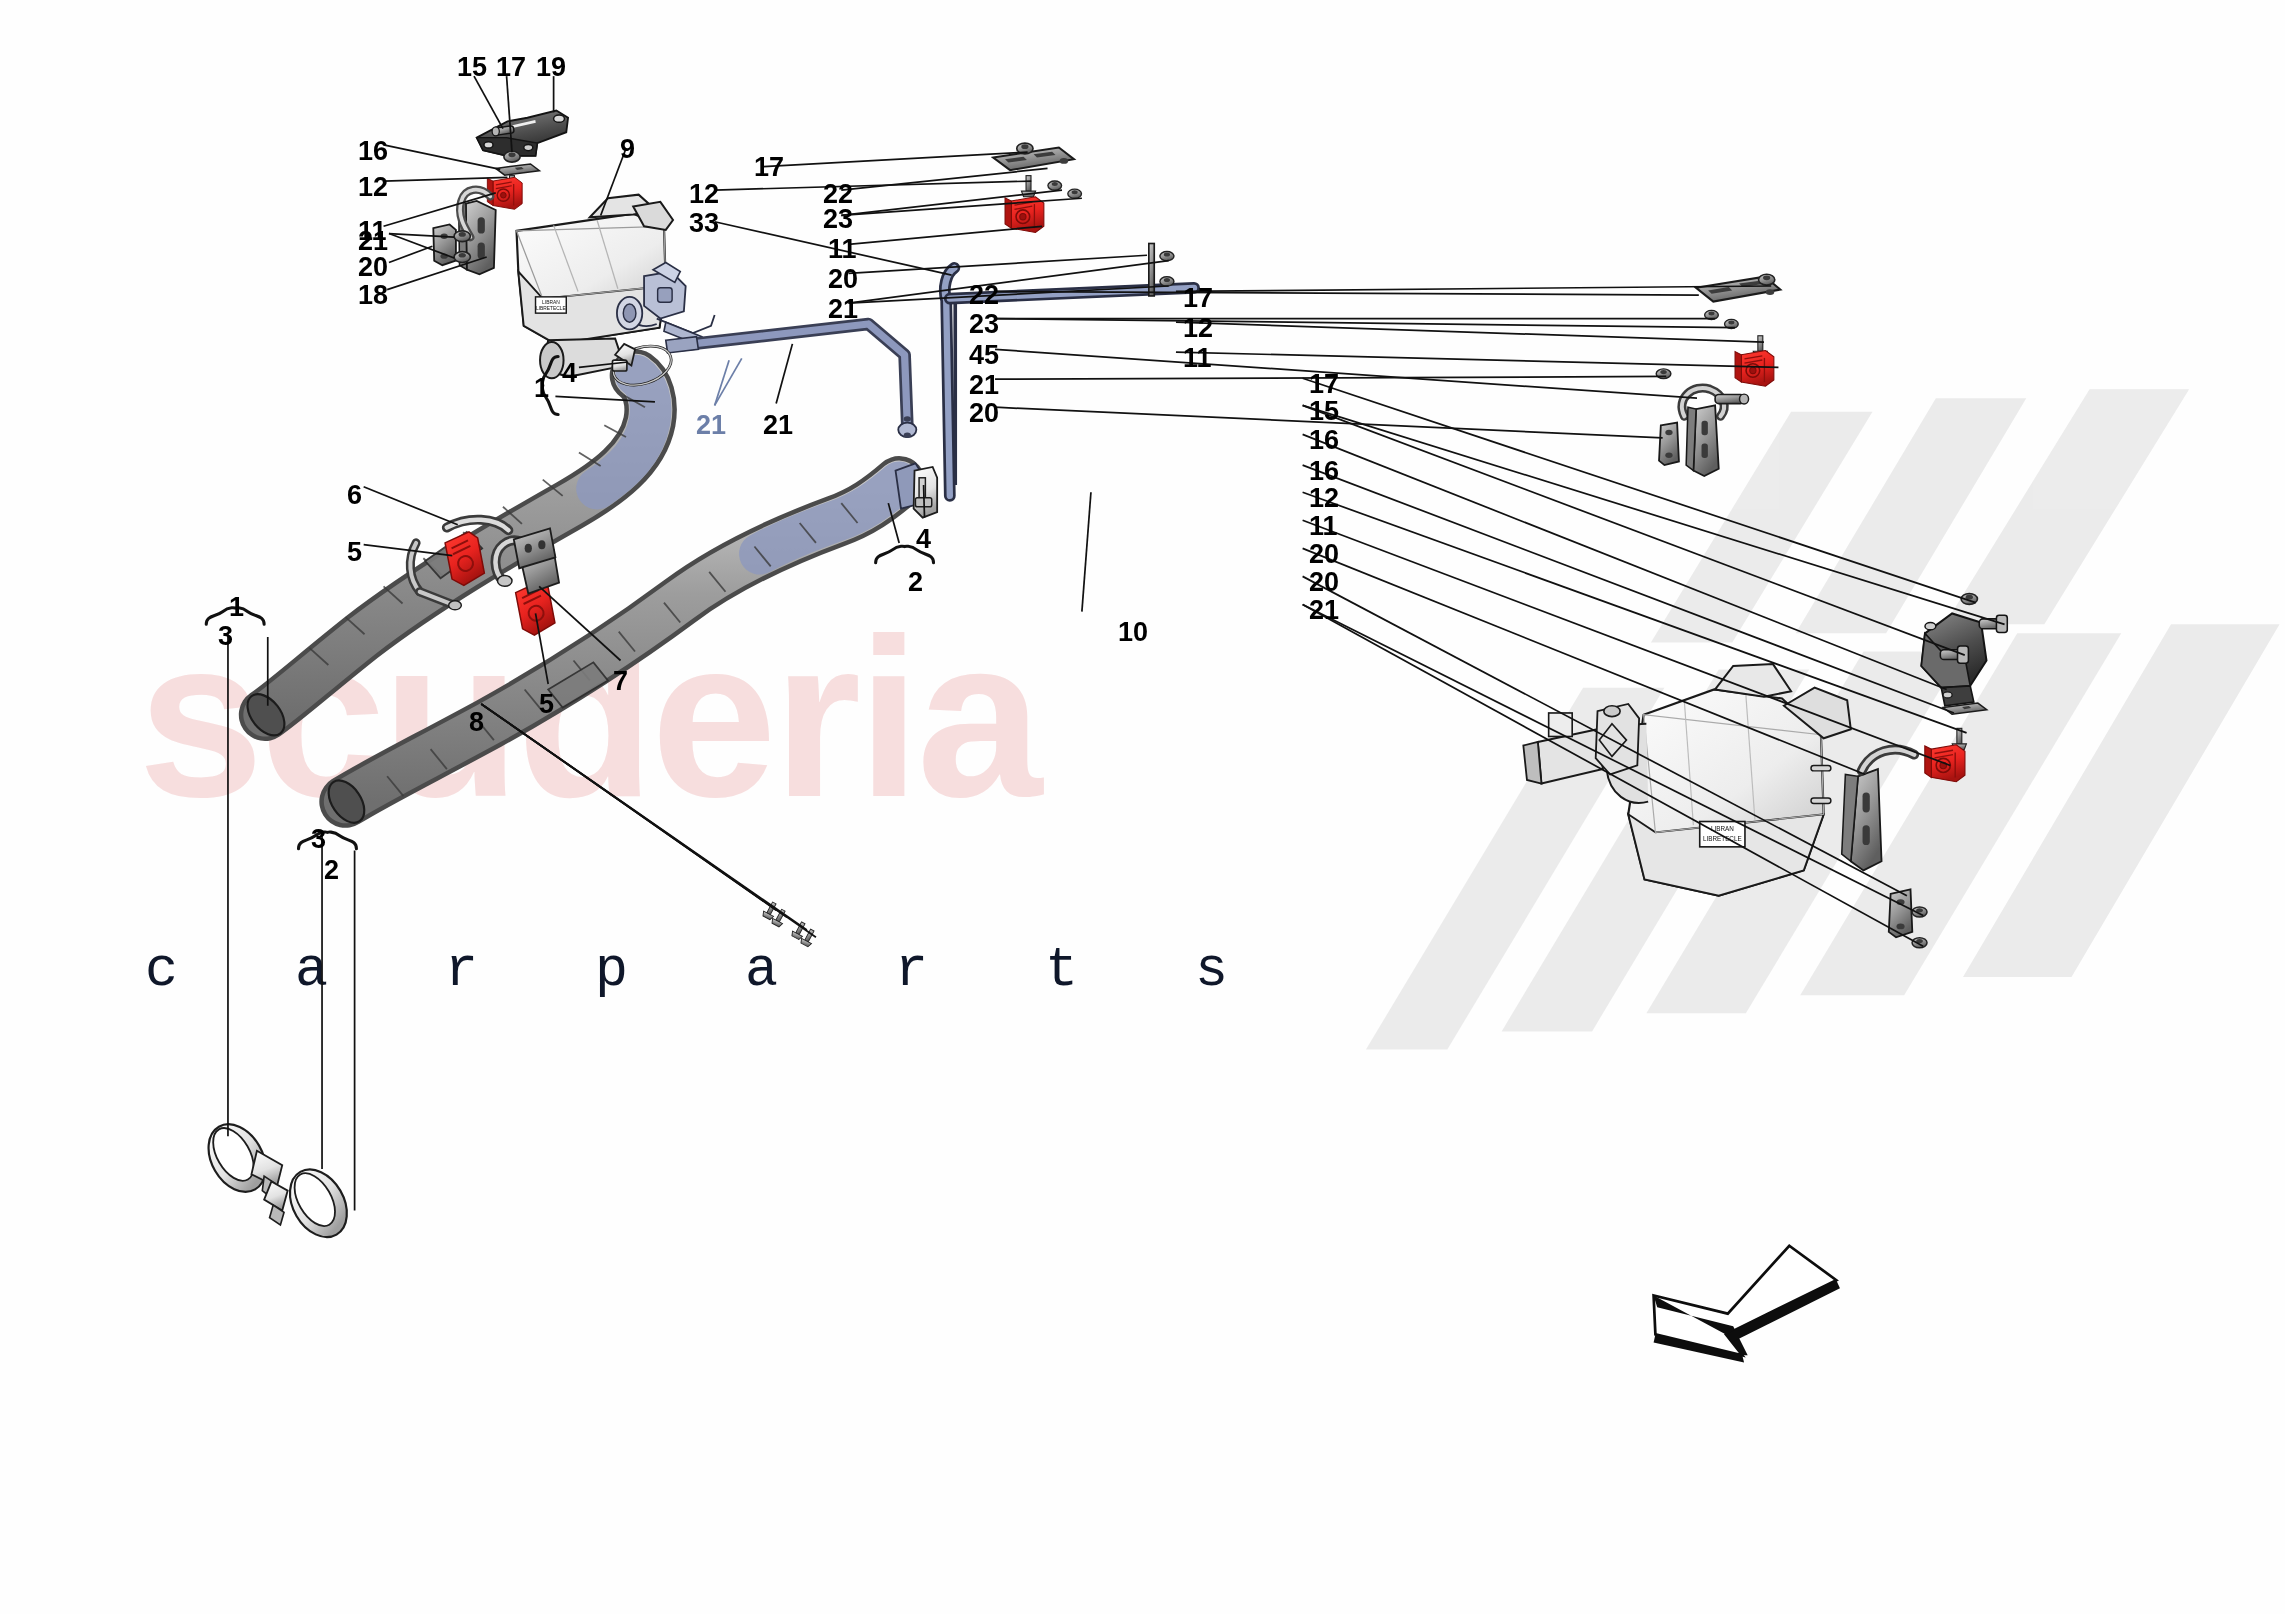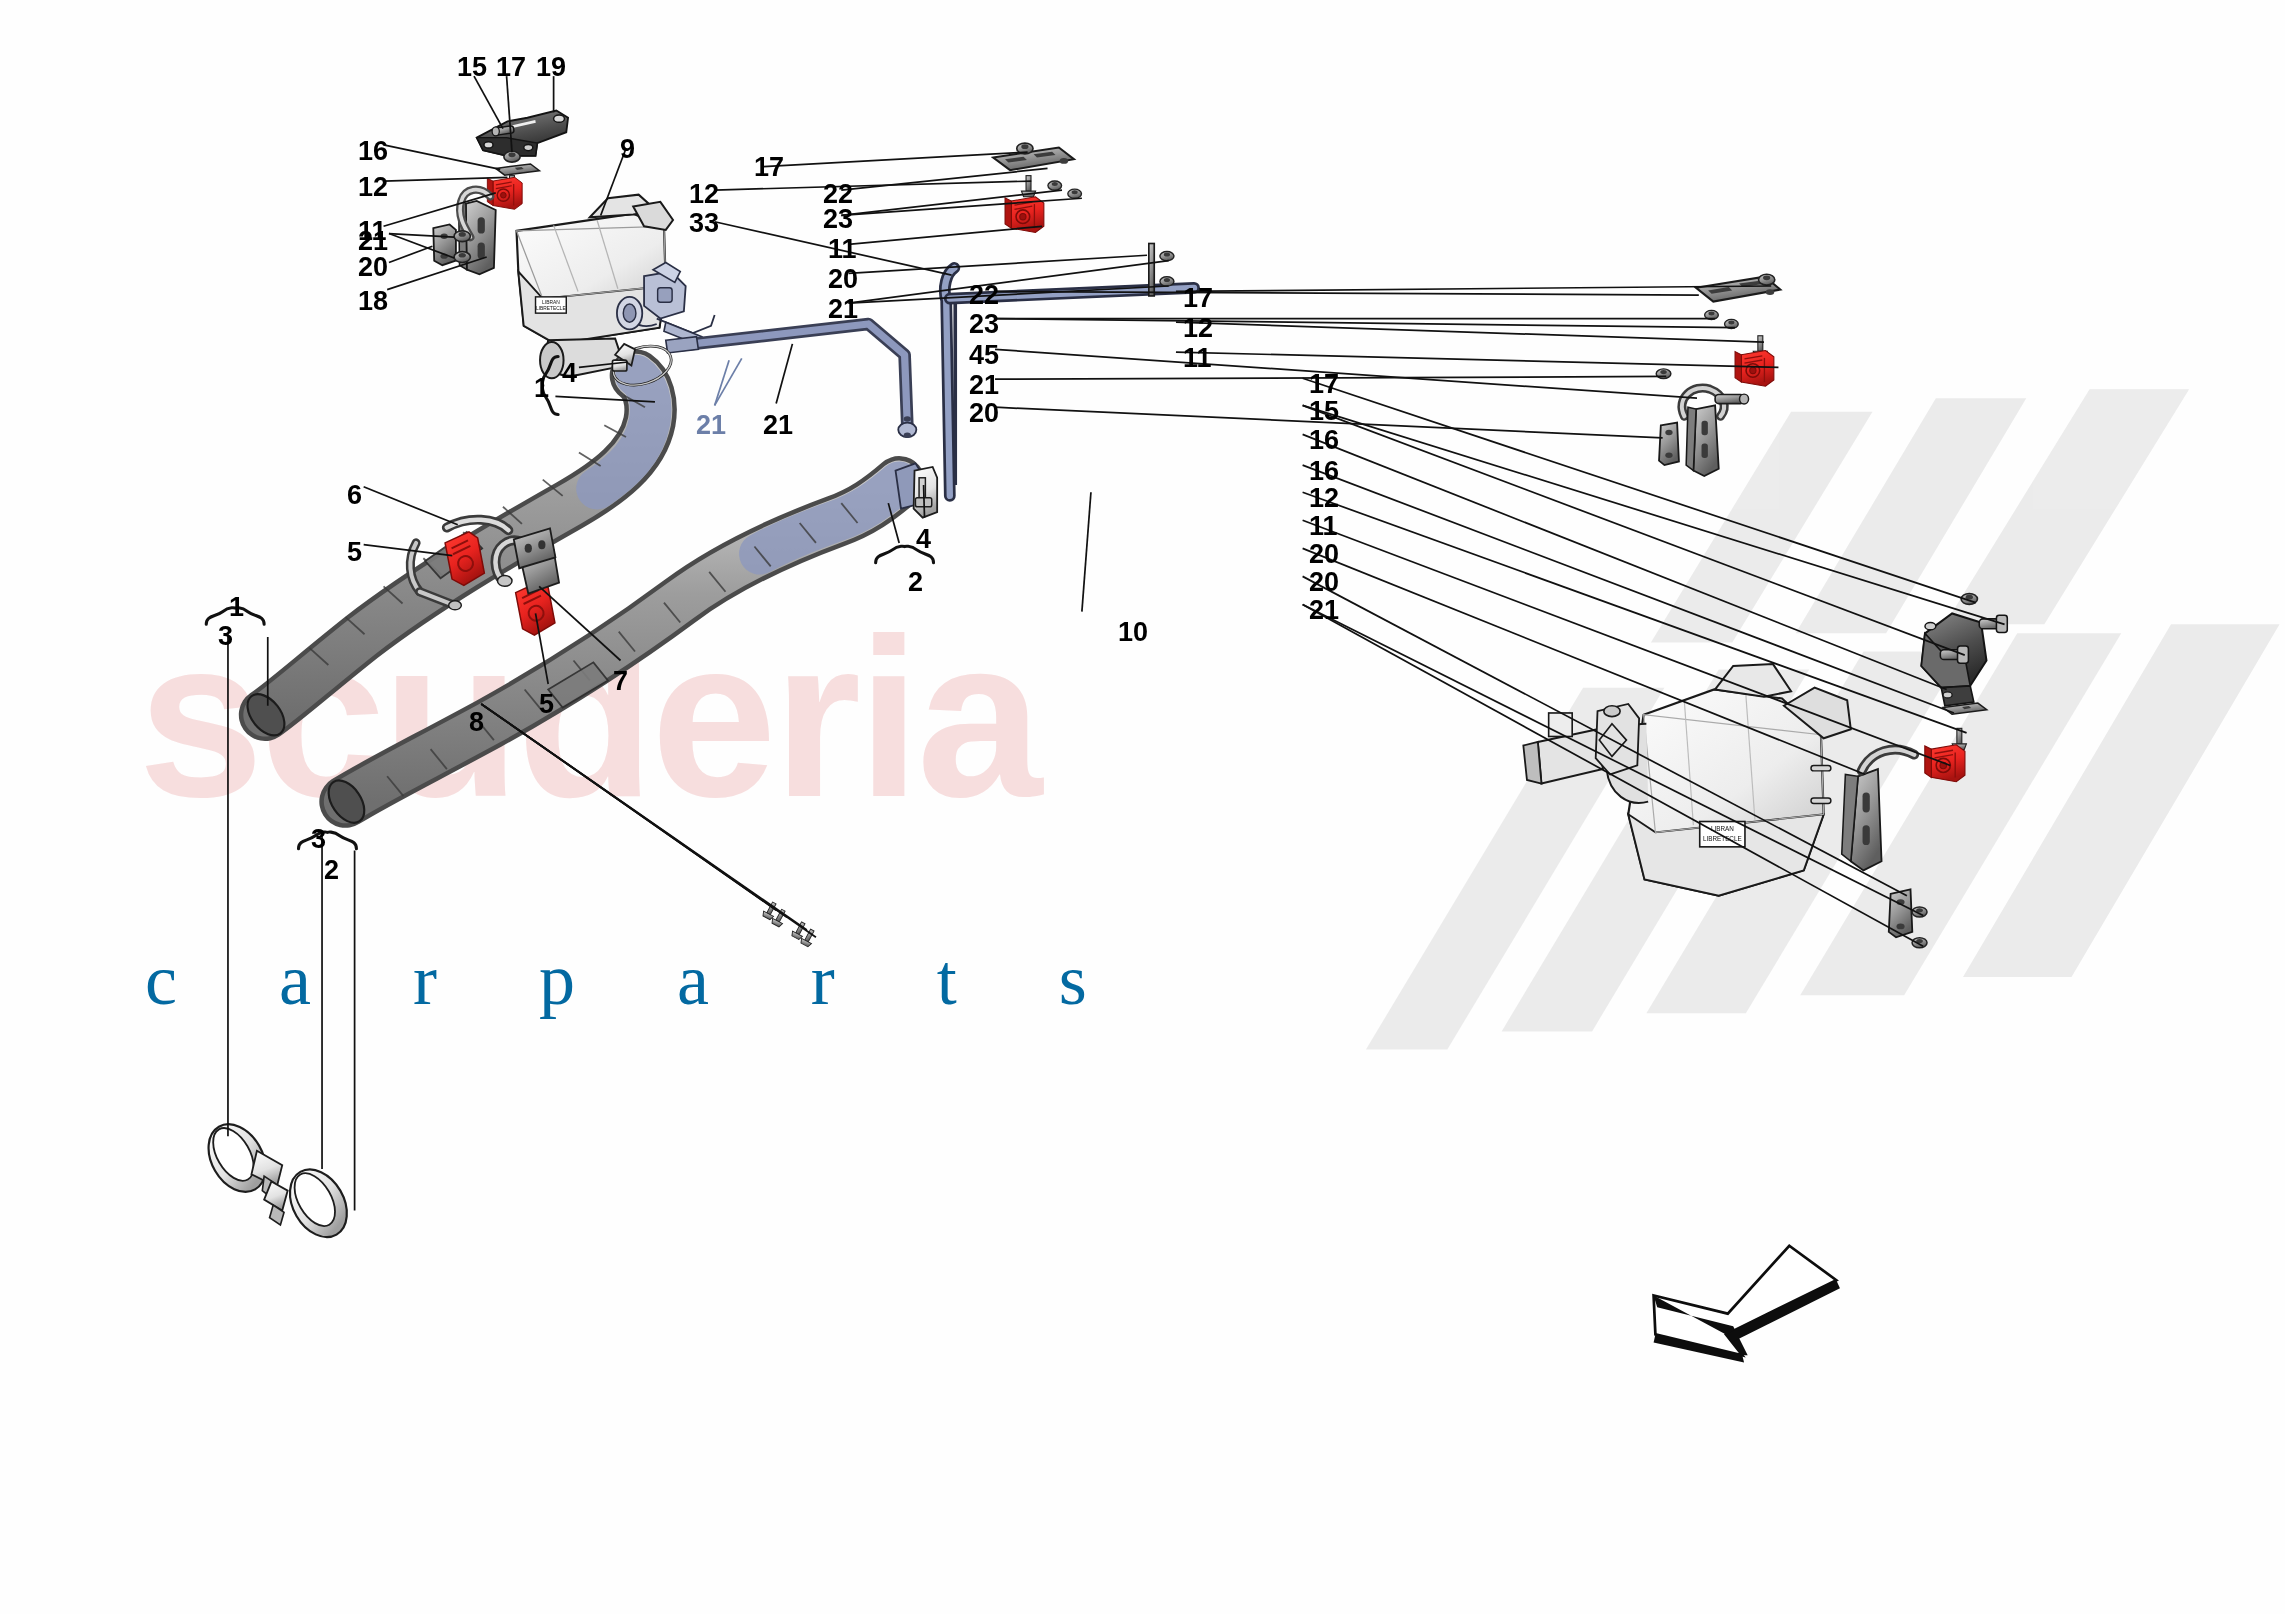--- a/index.html
+++ b/index.html
@@ -6,22 +6,22 @@
   html,body{margin:0;padding:0;background:#ffffff;}
   body{font-family:"Liberation Sans",sans-serif;}
   #stage{position:relative;width:2285px;height:1615px;background:#fefefe;overflow:hidden;}
   #art{position:absolute;left:0;top:0;width:2285px;height:1615px;}
   .cal{position:absolute;font-family:"Liberation Sans",sans-serif;font-weight:700;
        font-size:27px;line-height:1;color:#000;white-space:nowrap;}
   .cal.blue{color:#6c7fa8;}
   .wm{position:absolute;pointer-events:none;white-space:nowrap;}
   .wm-main{font-family:"Liberation Sans",sans-serif;font-weight:700;font-size:226px;
            color:#f7dede;letter-spacing:-3.6px;}
-  .wm-sub{font-family:Liberation Serif, serif;font-weight:400;font-size:72px;
-          color:#0369a1;letter-spacing:42px;}
+  .wm-sub{font-family:Liberation Mono, monospace;font-weight:400;font-size:55px;
+          color:#0f172a;letter-spacing:42px;}
 </style>
 </head>
 <body>
 
 <div id="stage">
 
   <div class="wm wm-main" style="left:138px;top:588px;">scuderia</div>
   <div class="wm wm-sub" style="left:145px;top:939px;">c a r p a r t s</div>
 
   <svg id="art" viewBox="0 0 2526 1785">
@@ -647,21 +647,21 @@
 
   <div id="callout-layer">
       <div class="cal" style="left: 457px; top: 54px;">15</div>
       <div class="cal" style="left: 496px; top: 54px;">17</div>
       <div class="cal" style="left: 536px; top: 54px;">19</div>
       <div class="cal" style="left: 358px; top: 138px;">16</div>
       <div class="cal" style="left: 358px; top: 174px;">12</div>
       <div class="cal" style="left: 358px; top: 218px;">11</div>
       <div class="cal" style="left: 358px; top: 228px;">21</div>
       <div class="cal" style="left: 358px; top: 254px;">20</div>
-      <div class="cal" style="left: 358px; top: 288px; text-align: right;">18</div>
+      <div class="cal" style="left: 358px; top: 282px; text-align: right;">18</div>
       <div class="cal" style="left: 620px; top: 136px;">9</div>
       <div class="cal" style="left: 754px; top: 154px;">17</div>
       <div class="cal" style="left: 689px; top: 181px;">12</div>
       <div class="cal" style="left: 823px; top: 181px;">22</div>
       <div class="cal" style="left: 823px; top: 206px;">23</div>
       <div class="cal" style="left: 689px; top: 210px;">33</div>
       <div class="cal" style="left: 828px; top: 236px;">11</div>
       <div class="cal" style="left: 828px; top: 266px;">20</div>
       <div class="cal" style="left: 828px; top: 296px;">21</div>
       <div class="cal" style="left: 969px; top: 282px;">22</div>

